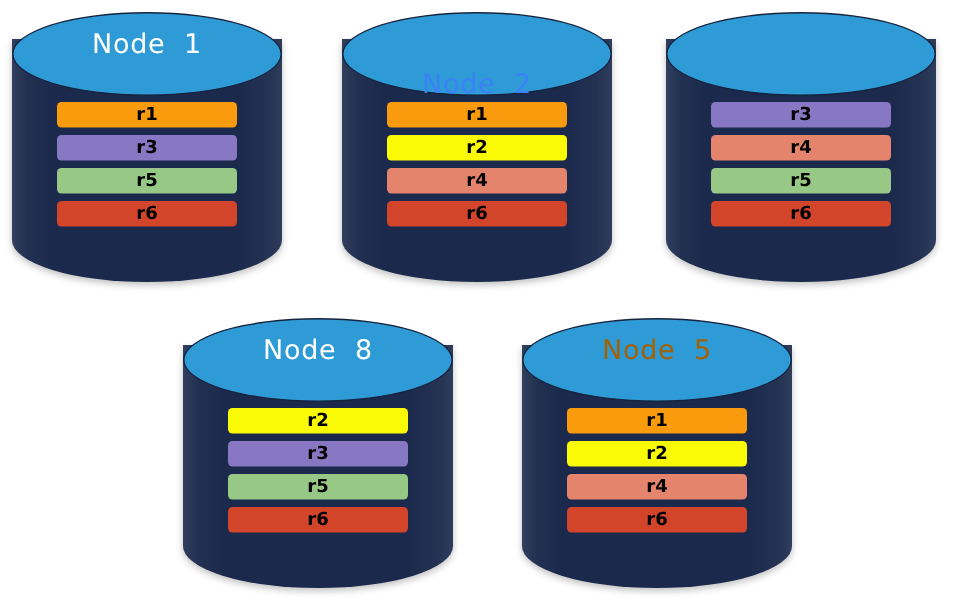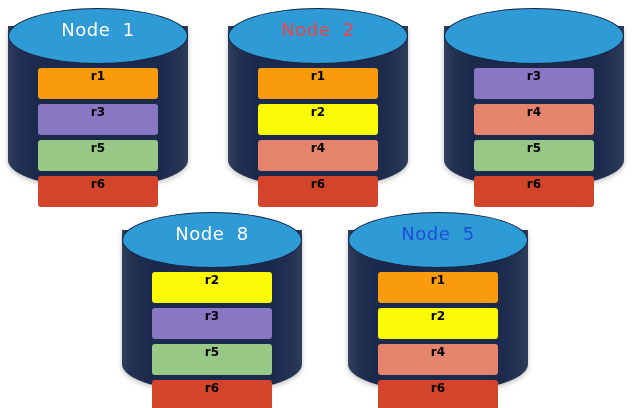--- a/index.html
+++ b/index.html
@@ -77,21 +77,21 @@
   
   .bars {
     position: absolute;
     left: 0;
     top: 60px;
     width: 180px;
     z-index: 4;
   }
   .bar {
     position: relative;
-    height: 31px;
+    height: 17px;
     margin: 0 30px 5px 30px;
     border-radius: 3px;
     color: #000000;
     font-size: 12px;
     font-weight: bold;
     text-align: center;
     line-height: 17px;
     box-sizing: border-box;
   }
 </style>
@@ -110,21 +110,21 @@
         <div class="bar" style="background: rgb(136, 120, 195); color: rgb(0, 0, 0);">r3</div>
         <div class="bar" style="background: rgb(151, 200, 133); color: rgb(0, 0, 0);">r5</div>
         <div class="bar" style="background: rgb(210, 69, 43); color: rgb(0, 0, 0);">r6</div>
       </div>
     </div>
     <div class="node" style="left: 228px; top: 8px;">
       <div class="cyl-body" style="background: rgb(27, 42, 76);">
         <div class="cyl-body-shade"></div>
       </div>
       <div class="cyl-top" style="background: rgb(46, 155, 214); border-color: rgb(22, 36, 63);"></div>
-      <div class="node-label" style="color: #ef4444;">Node  2</div>
+      <div class="node-label" style="color: #3b82f6; margin-top: 27px;">Node  2</div>
       <div class="bars">
         <div class="bar" style="background: rgb(249, 155, 12); color: rgb(0, 0, 0);">r1</div>
         <div class="bar" style="background: rgb(250, 250, 6); color: rgb(0, 0, 0);">r2</div>
         <div class="bar" style="background: rgb(228, 132, 108); color: rgb(0, 0, 0);">r4</div>
         <div class="bar" style="background: rgb(210, 69, 43); color: rgb(0, 0, 0);">r6</div>
       </div>
     </div>
     <div class="node" style="left: 444px; top: 8px;">
       <div class="cyl-body" style="background: rgb(27, 42, 76);">
         <div class="cyl-body-shade"></div>
@@ -148,21 +148,21 @@
         <div class="bar" style="background: rgb(136, 120, 195); color: rgb(0, 0, 0);">r3</div>
         <div class="bar" style="background: rgb(151, 200, 133); color: rgb(0, 0, 0);">r5</div>
         <div class="bar" style="background: rgb(210, 69, 43); color: rgb(0, 0, 0);">r6</div>
       </div>
     </div>
     <div class="node" style="left: 348px; top: 212px;">
       <div class="cyl-body" style="background: rgb(27, 42, 76);">
         <div class="cyl-body-shade"></div>
       </div>
       <div class="cyl-top" style="background: rgb(46, 155, 214); border-color: rgb(22, 36, 63);"></div>
-      <div class="node-label" style="color: #1d4ed8;">Node  5</div>
+      <div class="node-label" style="color: #a16207;">Node  5</div>
       <div class="bars">
         <div class="bar" style="background: rgb(249, 155, 12); color: rgb(0, 0, 0);">r1</div>
         <div class="bar" style="background: rgb(250, 250, 6); color: rgb(0, 0, 0);">r2</div>
         <div class="bar" style="background: rgb(228, 132, 108); color: rgb(0, 0, 0);">r4</div>
         <div class="bar" style="background: rgb(210, 69, 43); color: rgb(0, 0, 0);">r6</div>
       </div>
     </div>
   </div>
 
 </body></html>

